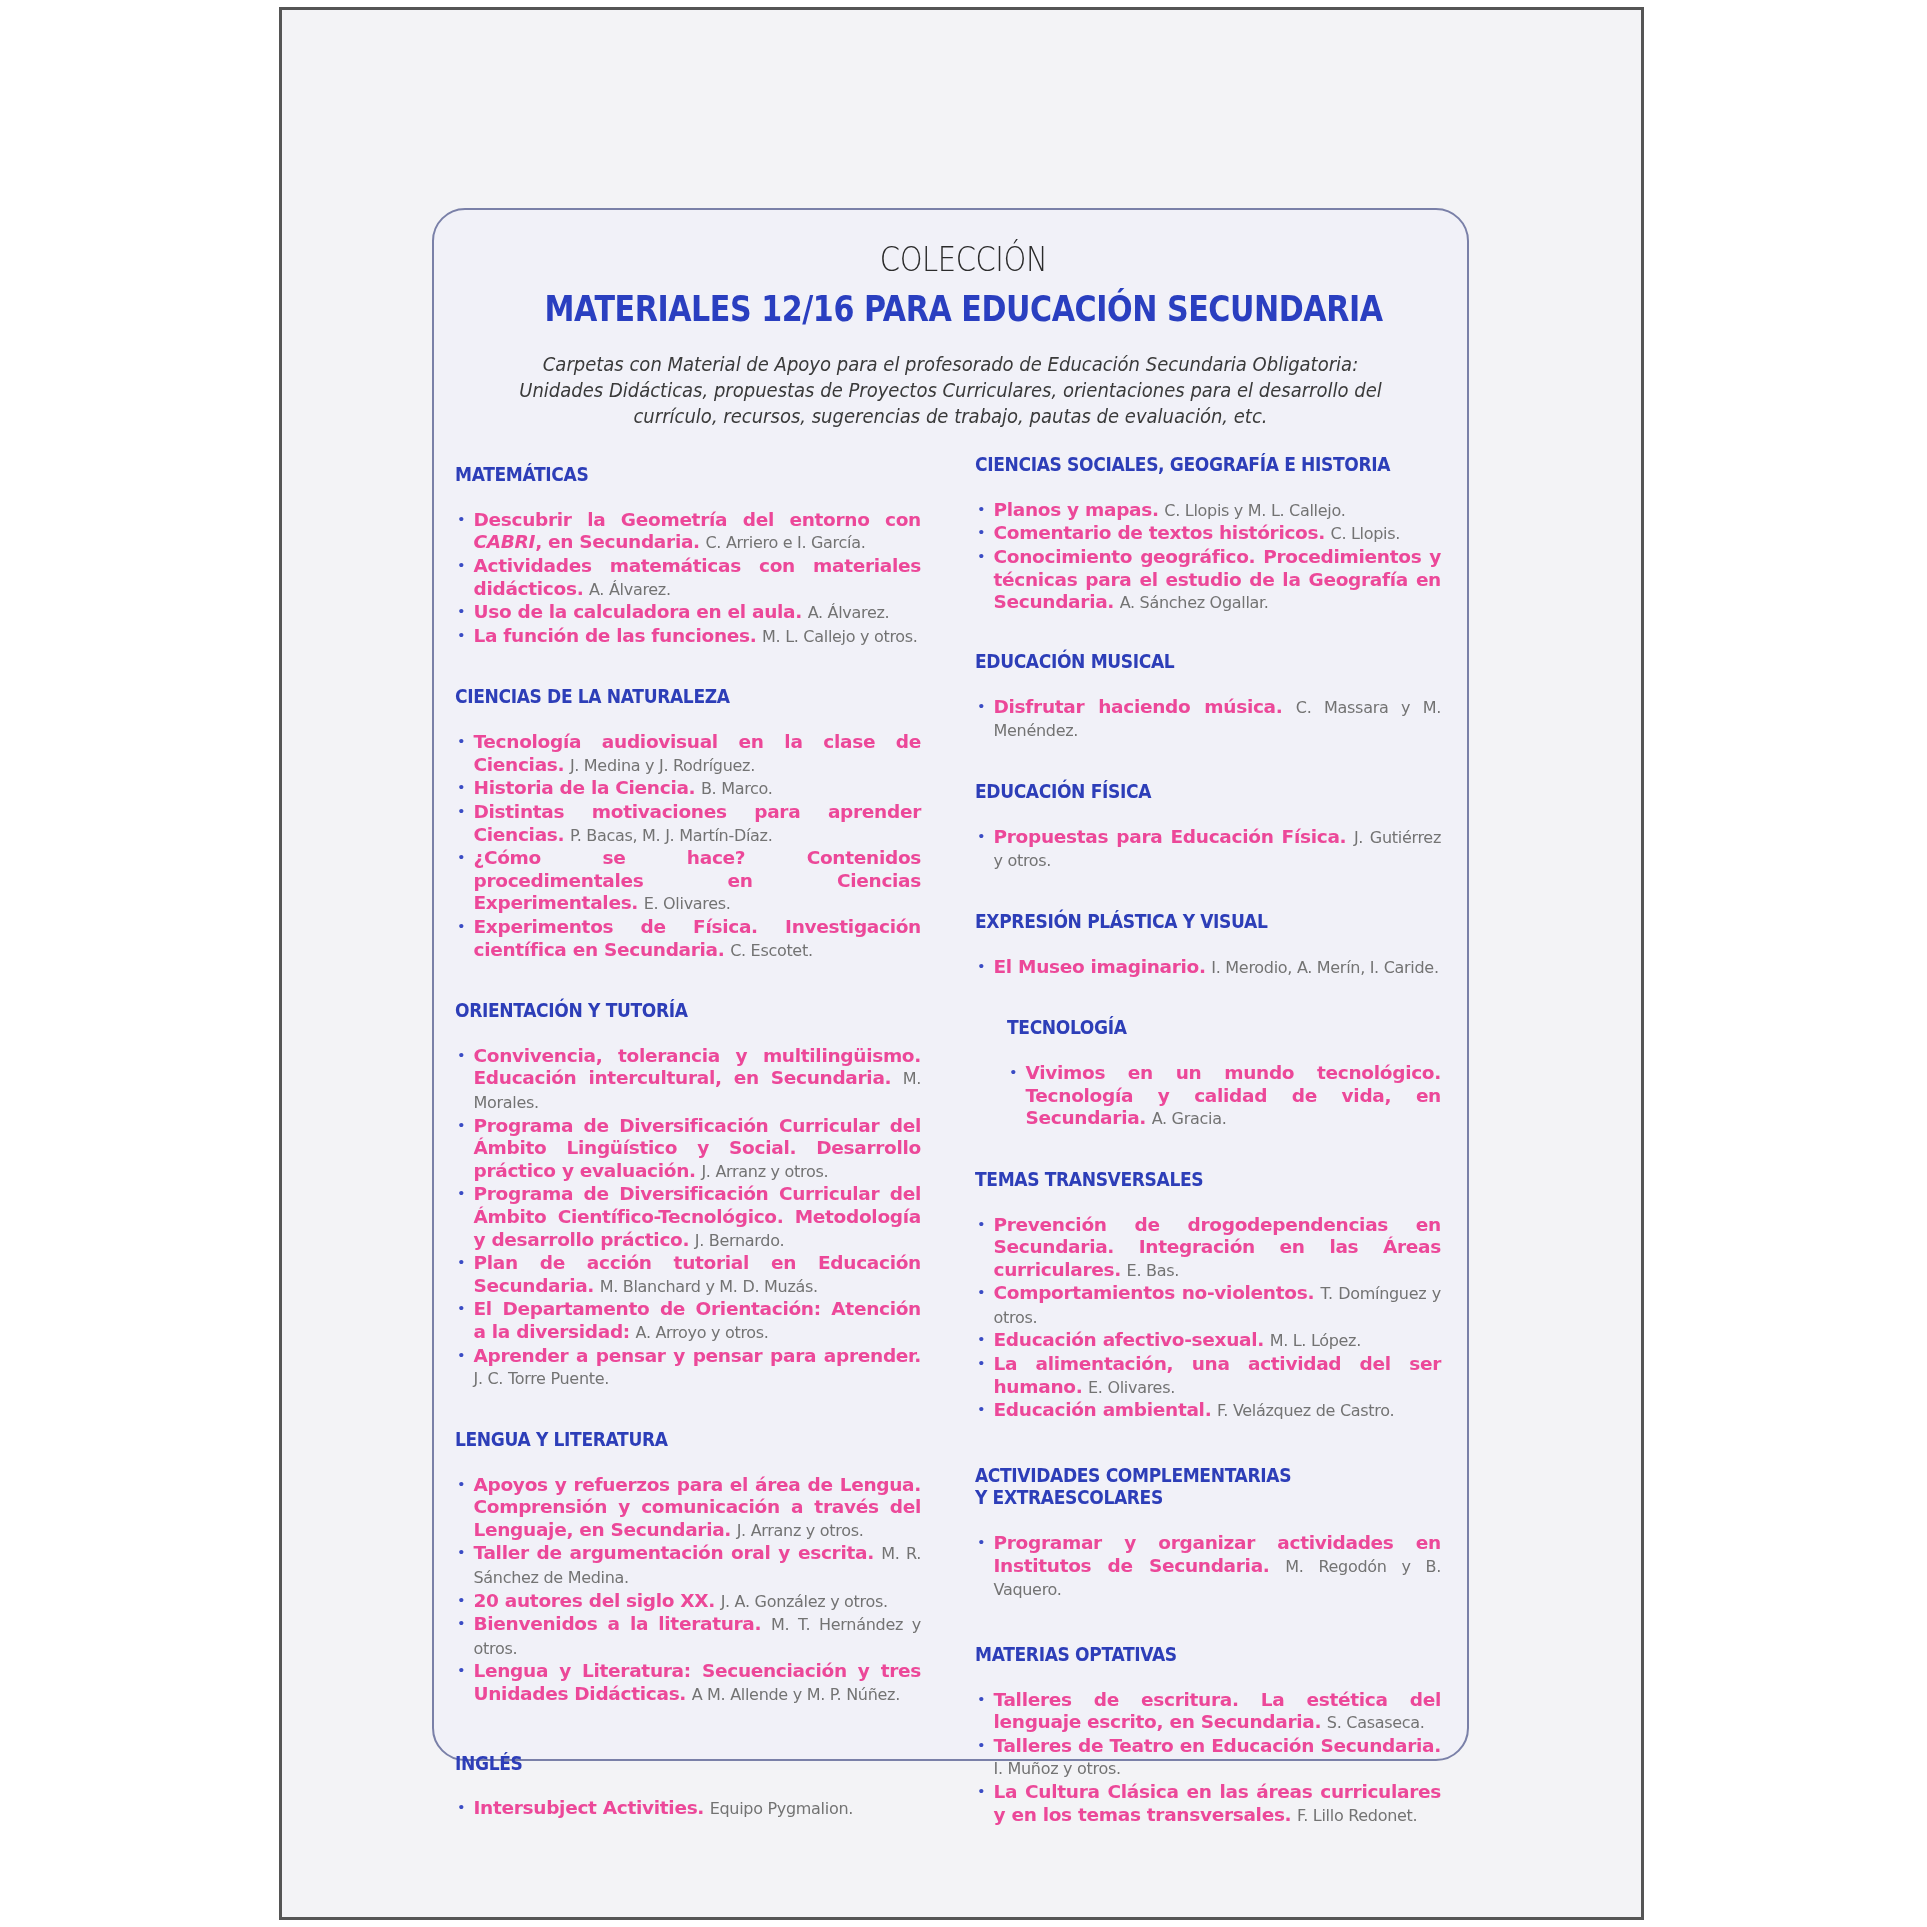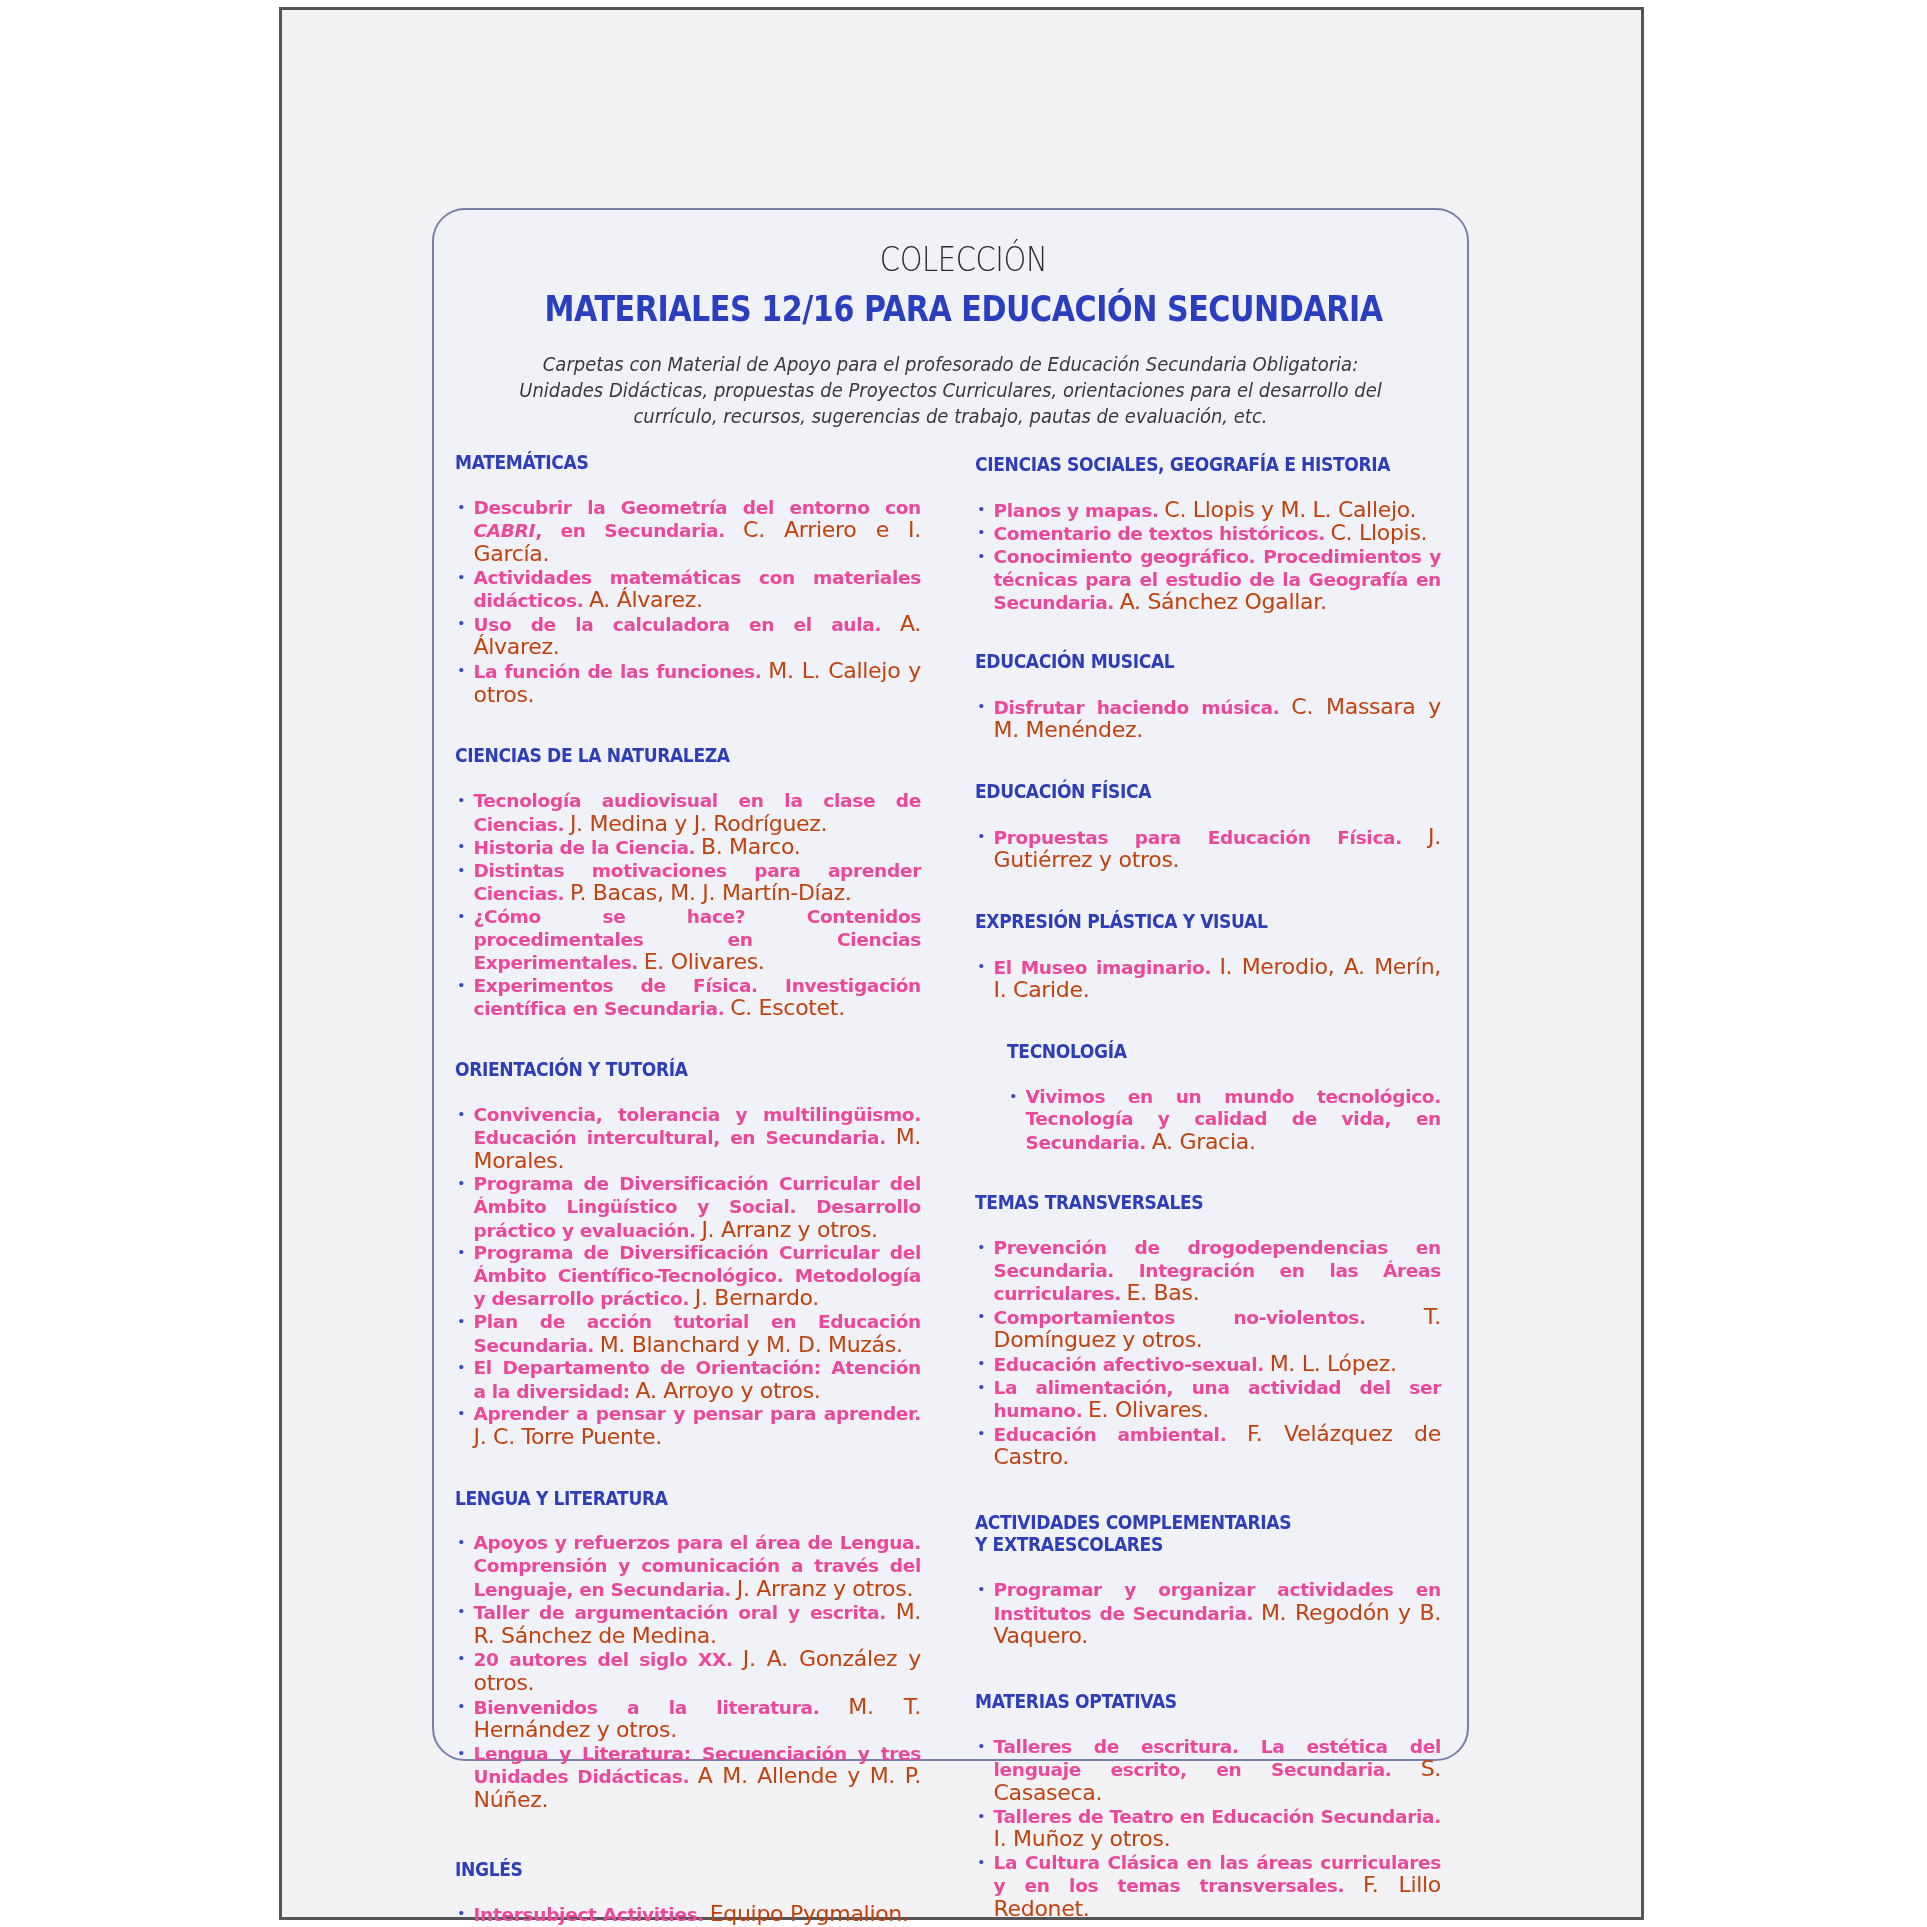--- a/index.html
+++ b/index.html
@@ -27,39 +27,39 @@
     color:#2a3fc0; letter-spacing:-0.5px; transform:scaleX(0.86);
   }
   .intro {
     position:absolute; left:453px; width:995px; top:351px; text-align:center;
     font-family:"DejaVu Sans", sans-serif; font-style:italic; font-size:20px;
     line-height:26px; color:#3a3a3a; transform:scaleX(0.9); transform-origin:center top;
   }
   .col {
     position:absolute; width:466px;
   }
-  .col-left { left:455px; top:451px; }
+  .col-left { left:455px; top:463px; }
   .col-right { left:975px; top:453px; }
   .section { margin:0; }
   .section h2 {
     margin:0 0 23.4px 0; font-size:19px; font-weight:bold; color:#2d3eb8;
     letter-spacing:-0.4px; line-height:22.4px; transform:scaleX(0.9); transform-origin:left top;
     white-space:pre-line;
   }
   .section ul { list-style:none; margin:0; padding:0; }
   .section li {
     position:relative; padding-left:18.5px; font-size:18.5px; line-height:22.6px;
     color:#1c1c1c; text-align:justify; letter-spacing:-0.3px;
   }
   .section li .bullet {
     position:absolute; left:2px; top:-1px; color:#3a4cc4; font-size:14.6px;
   }
   .section li .title { font-weight:bold; color:#ec4899; }
   .section li .title i { font-style:italic; }
-  .section li .author { font-weight:normal; color:#c2410c; font-size:22px; }
+  .section li .author { font-weight:normal; color:#737373; font-size:16px; }
 </style>
 </head>
 <body>
 
 <div class="page"></div>
 <div class="box"></div>
 
 <div class="coleccion">COLECCIÓN</div>
 <div class="main-title">MATERIALES 12/16 PARA EDUCACIÓN SECUNDARIA</div>
 <div class="intro">Carpetas con Material de Apoyo para el profesorado de Educación Secundaria Obligatoria: Unidades Didácticas, propuestas de Proyectos Curriculares, orientaciones para el desarrollo del currículo, recursos, sugerencias de trabajo, pautas de evaluación, etc.</div>

